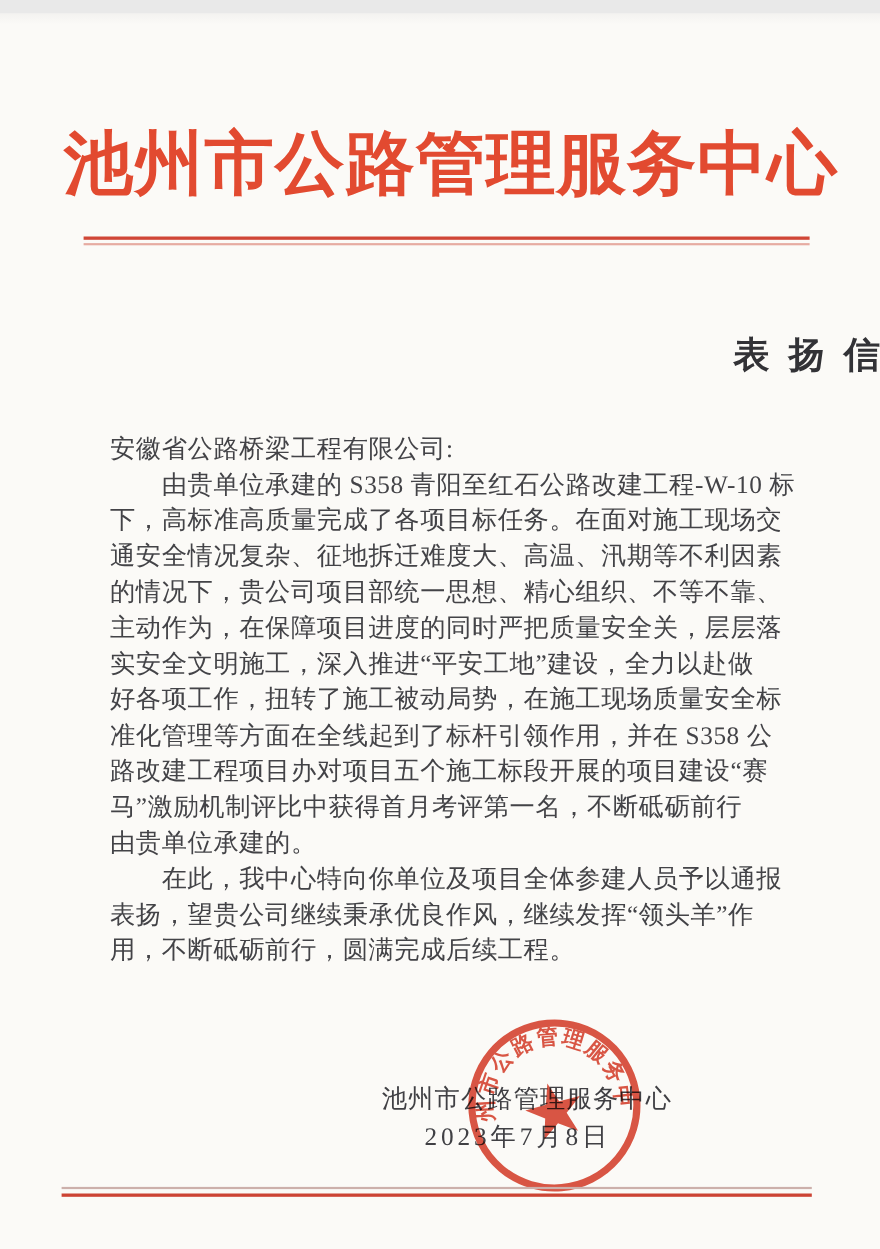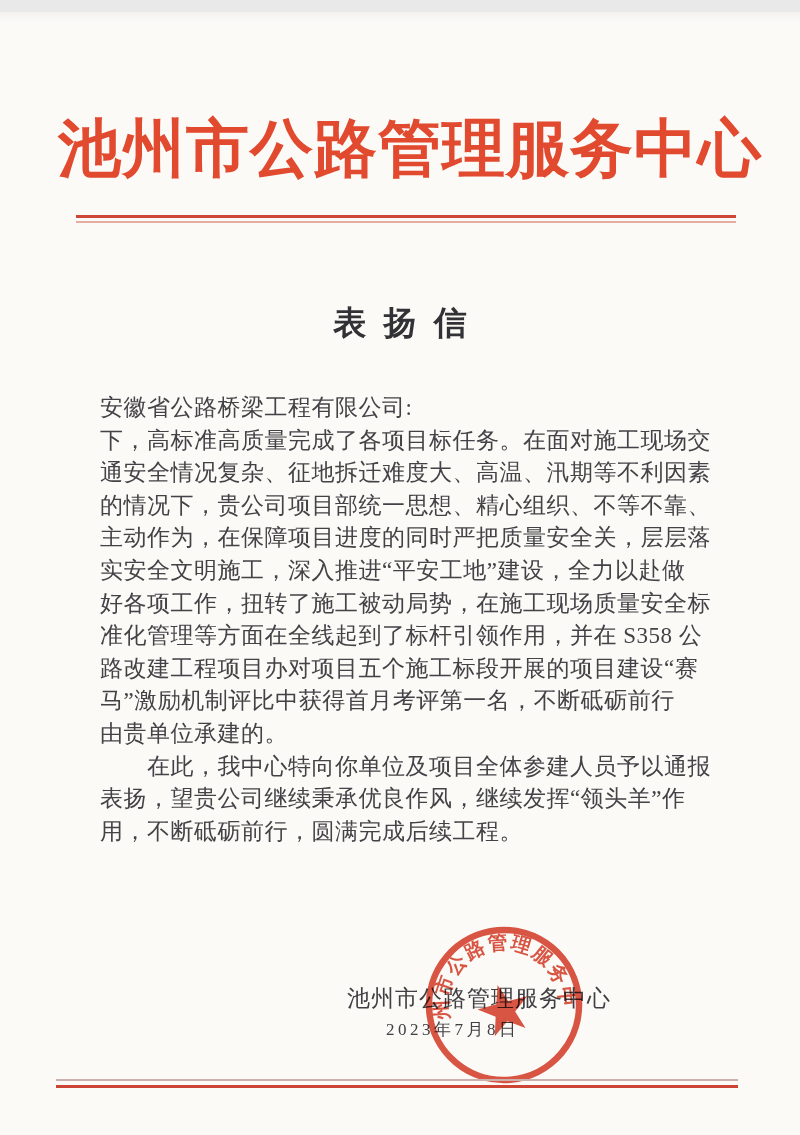--- a/index.html
+++ b/index.html
@@ -31,21 +31,21 @@
   .head-rule { position: absolute; top: 203px; left: 76px; width: 660px; }
   .head-rule .thick { height: 3px;   background: #d04636; }
   .head-rule .thin  { height: 1.5px; background: #e6aba1; margin-top: 3px; }
 
   
   .title {
     position: absolute;
     top: 289px; left: 0;
     width: 100%;
     margin: 0;
-    text-align: center;
+    text-align: right;
     font-size: 33px;
     font-weight: bold;
     color: #323236;
     word-spacing: 9px;
     white-space: nowrap;
   }
 
   
   .body-block {
     position: absolute;
@@ -67,21 +67,21 @@
     position: absolute;
     top: 971px; left: 347px;
     font-size: 23px;
     color: #404044;
     letter-spacing: 1px;
     white-space: nowrap;
   }
   .sig-date {
     position: absolute;
     top: 1006px; left: 386px;
-    font-size: 17px;
+    font-size: 23px;
     color: #404044;
     letter-spacing: 3.5px;
     white-space: nowrap;
   }
 
   
   .seal {
     position: absolute;
     top: 911px; left: 422px;
     width: 164px; height: 164px;
@@ -106,20 +106,21 @@
     <div class="thick"></div>
     <div class="thin"></div>
   </div>
 
   <h1 class="title">表 扬 信</h1>
 
   <main class="body-block">
     <div class="line">安徽省公路桥梁工程有限公司:</div>
 
     <div>
+      <div class="line indent">由贵单位承建的 S358 青阳至红石公路改建工程-W-10 标</div>
       <div class="line">下，高标准高质量完成了各项目标任务。在面对施工现场交</div>
       <div class="line">通安全情况复杂、征地拆迁难度大、高温、汛期等不利因素</div>
       <div class="line">的情况下，贵公司项目部统一思想、精心组织、不等不靠、</div>
       <div class="line">主动作为，在保障项目进度的同时严把质量安全关，层层落</div>
       <div class="line">实安全文明施工，深入推进“平安工地”建设，全力以赴做</div>
       <div class="line">好各项工作，扭转了施工被动局势，在施工现场质量安全标</div>
       <div class="line">准化管理等方面在全线起到了标杆引领作用，并在 S358 公</div>
       <div class="line">路改建工程项目办对项目五个施工标段开展的项目建设“赛</div>
       <div class="line">马”激励机制评比中获得首月考评第一名，不断砥砺前行</div>
       <div class="line">由贵单位承建的。</div>

